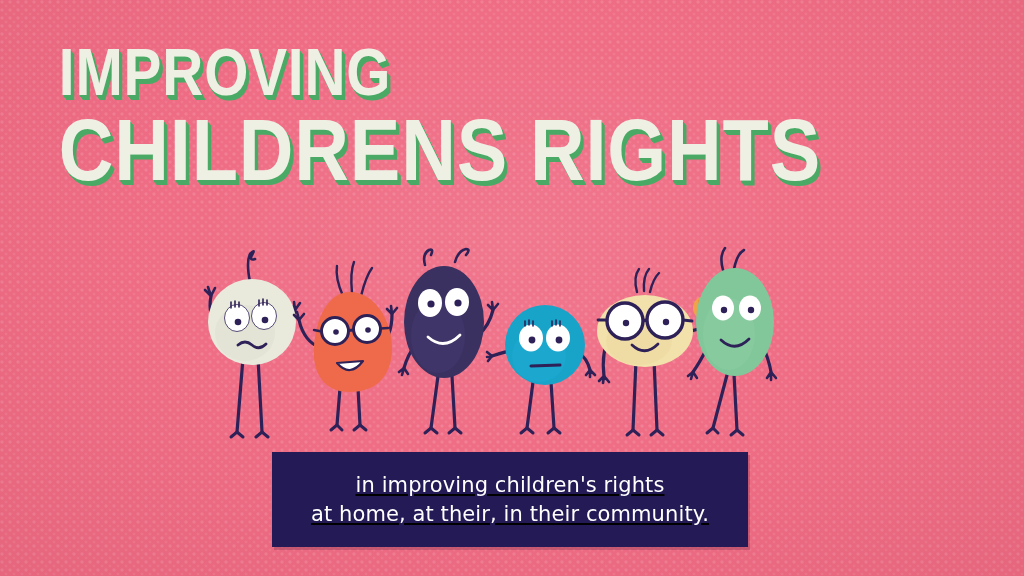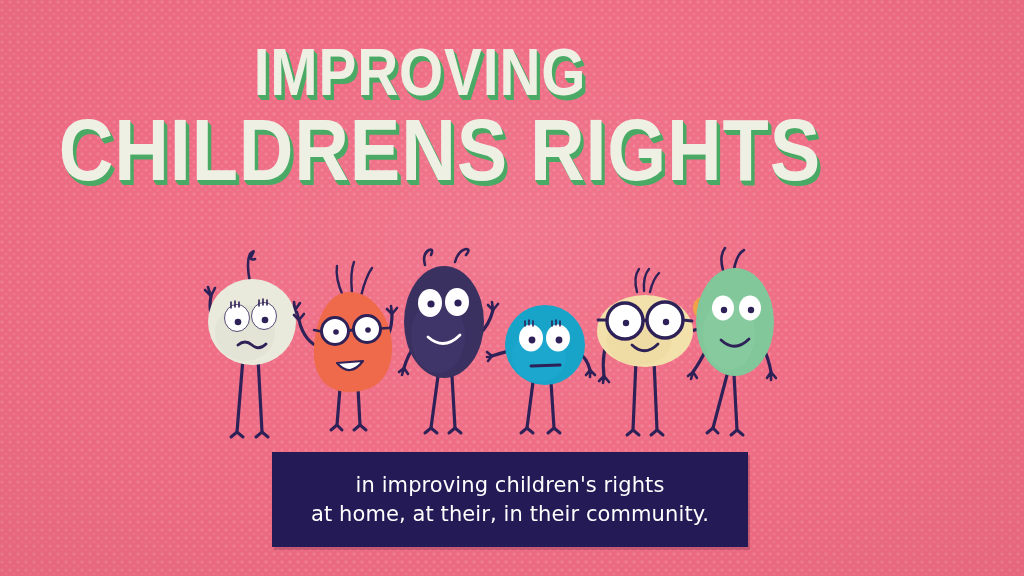--- a/index.html
+++ b/index.html
@@ -37,21 +37,20 @@
     background: radial-gradient(ellipse at 50% 42%, rgba(255,255,255,0.07) 0%, rgba(255,255,255,0) 48%, rgba(150,40,65,0.10) 100%);
     pointer-events: none;
   }
 
   
   #title-block {
     position: absolute;
     top: 40px;
     left: 0;
     width: 840px;
-    text-align: center;
     z-index: 5;
   }
   .title-line {
     font-family: "Liberation Sans Narrow", "Liberation Sans", sans-serif;
     font-weight: bold;
     color: #eff0e4;
     letter-spacing: 1px;
     line-height: 0.98;
     transform: scaleX(0.86);
     transform-origin: center top;
@@ -77,20 +76,21 @@
     top: 452px;
     width: 476px;
     height: 95px;
     background: #231a56;
     z-index: 6;
     display: flex;
     flex-direction: column;
     align-items: center;
     justify-content: center;
     box-shadow: 2px 3px 0 rgba(90,30,60,0.25);
+    text-decoration: underline;
   }
   .subtitle-line {
     color: #ffffff;
     font-family: "DejaVu Sans", "Liberation Sans", sans-serif;
     font-size: 21px;
     line-height: 1.36;
     letter-spacing: 0.1px;
     white-space: nowrap;
   }
 

